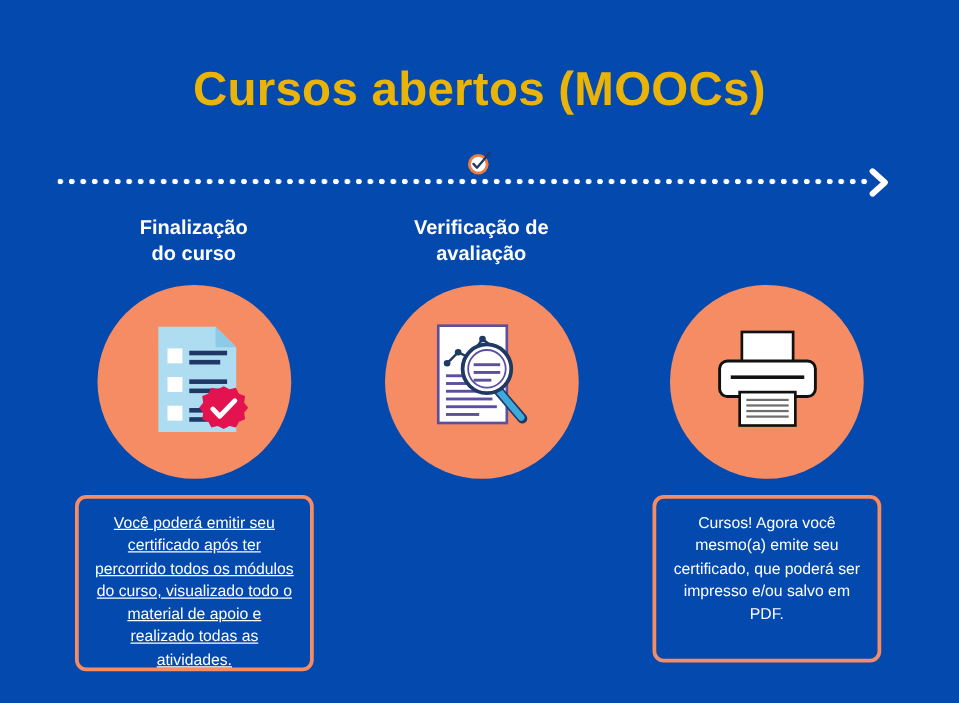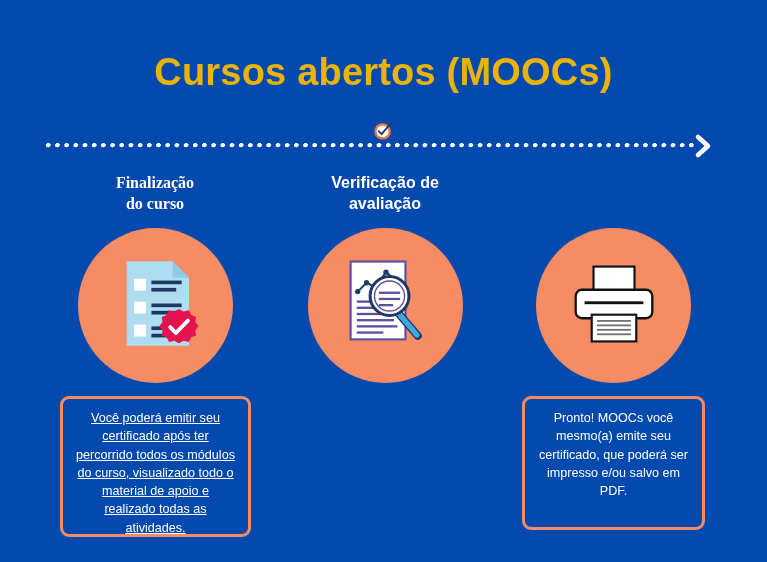--- a/index.html
+++ b/index.html
@@ -40,21 +40,21 @@
     background-image:radial-gradient(circle at 2.2px 2.2px, #ffffff 2.1px, rgba(255,255,255,0) 2.4px);
     background-size:9.2px 5px;
     background-repeat:repeat-x;
   }
   .arrow-head{
     position:absolute;left:645px;top:-8px;width:26px;height:26px;
   }
 
   
   .col{position:absolute;top:172px;width:240px;}
-  .col-1{left:35px;font-family:Liberation Serif, serif;}
+  .col-1{left:35px;}
   .col-2{left:265px;}
   .col-3{left:493px;}
 
   .col-heading{
     text-align:center;
     font-size:16px;font-weight:bold;line-height:1.32;
     color:#ffffff;
     white-space:pre-line;
     margin:0;
     height:50px;
@@ -194,16 +194,16 @@
           </g>
         </svg>
       </span>
     </div>
   </div>
 
   <div class="textbox textbox-1">
     <p>Você poderá emitir seu certificado após ter percorrido todos os módulos do curso, visualizado todo o material de apoio e realizado todas as atividades.</p>
   </div>
   <div class="textbox textbox-3">
-    <p>Pronto! MOOCs você mesmo(a) emite seu certificado, que poderá ser impresso e/ou salvo em PDF.</p>
+    <p>Cursos! Agora você mesmo(a) emite seu certificado, que poderá ser impresso e/ou salvo em PDF.</p>
   </div>
 
 </div>
 
 </body></html>

